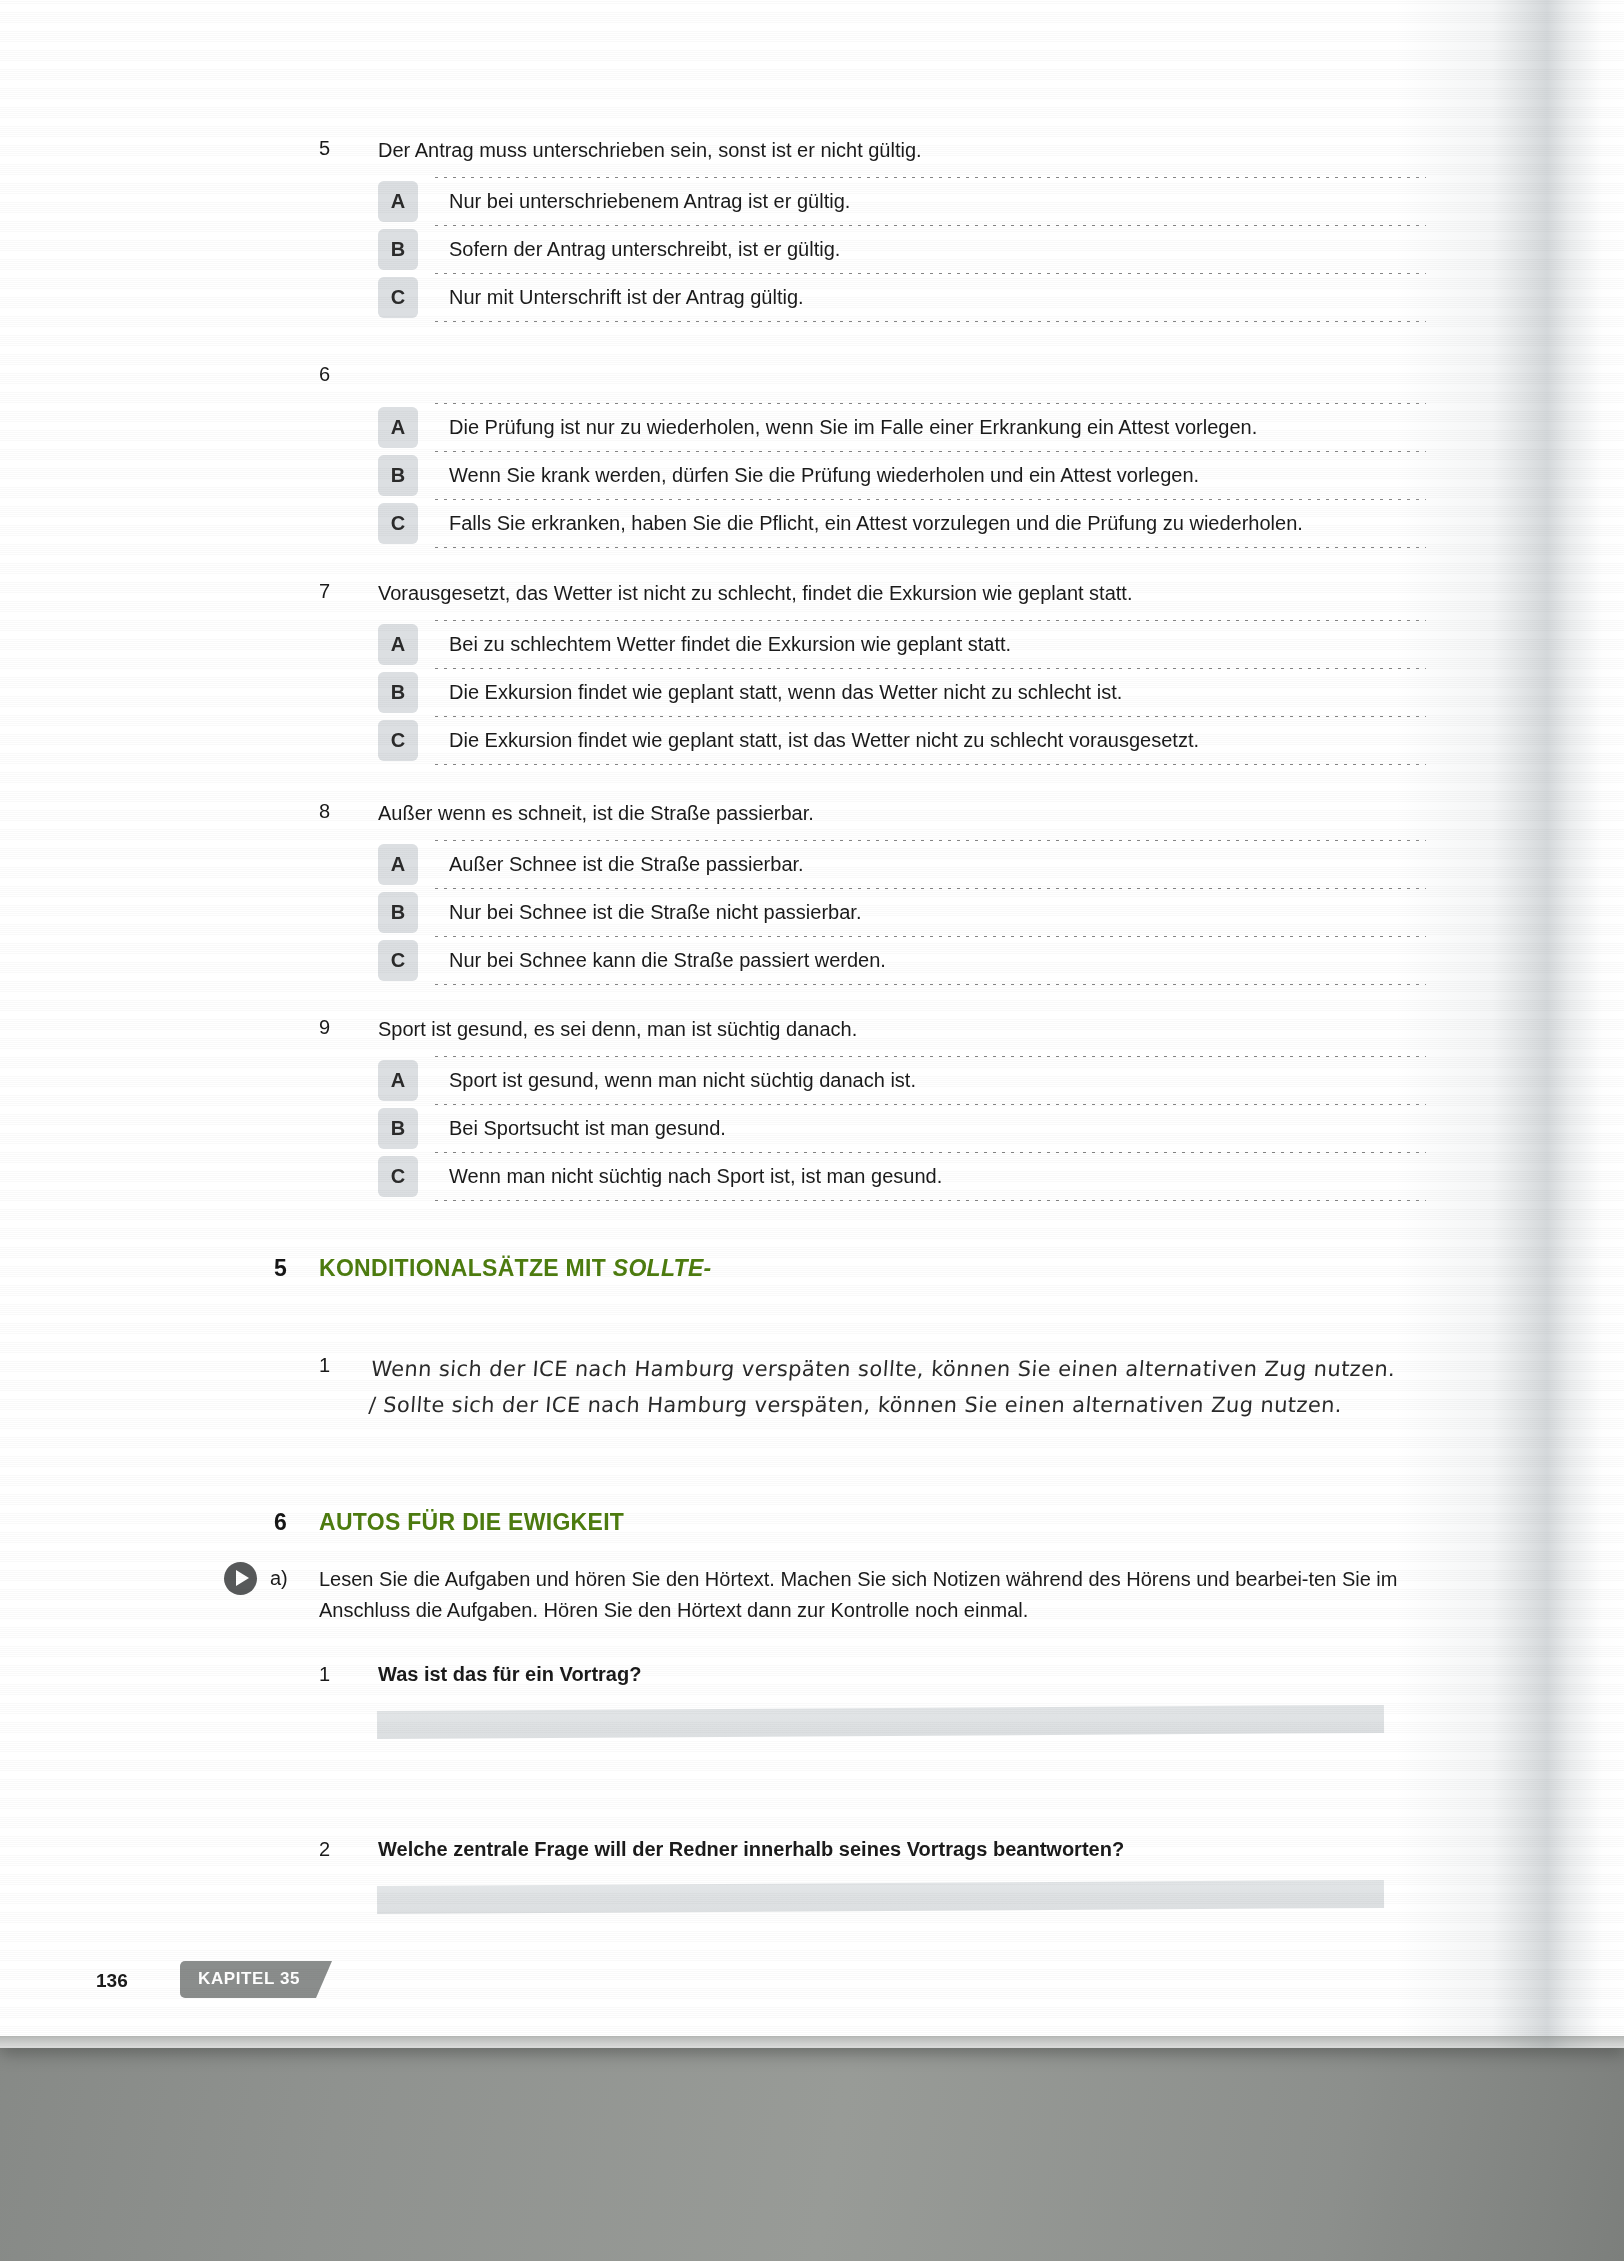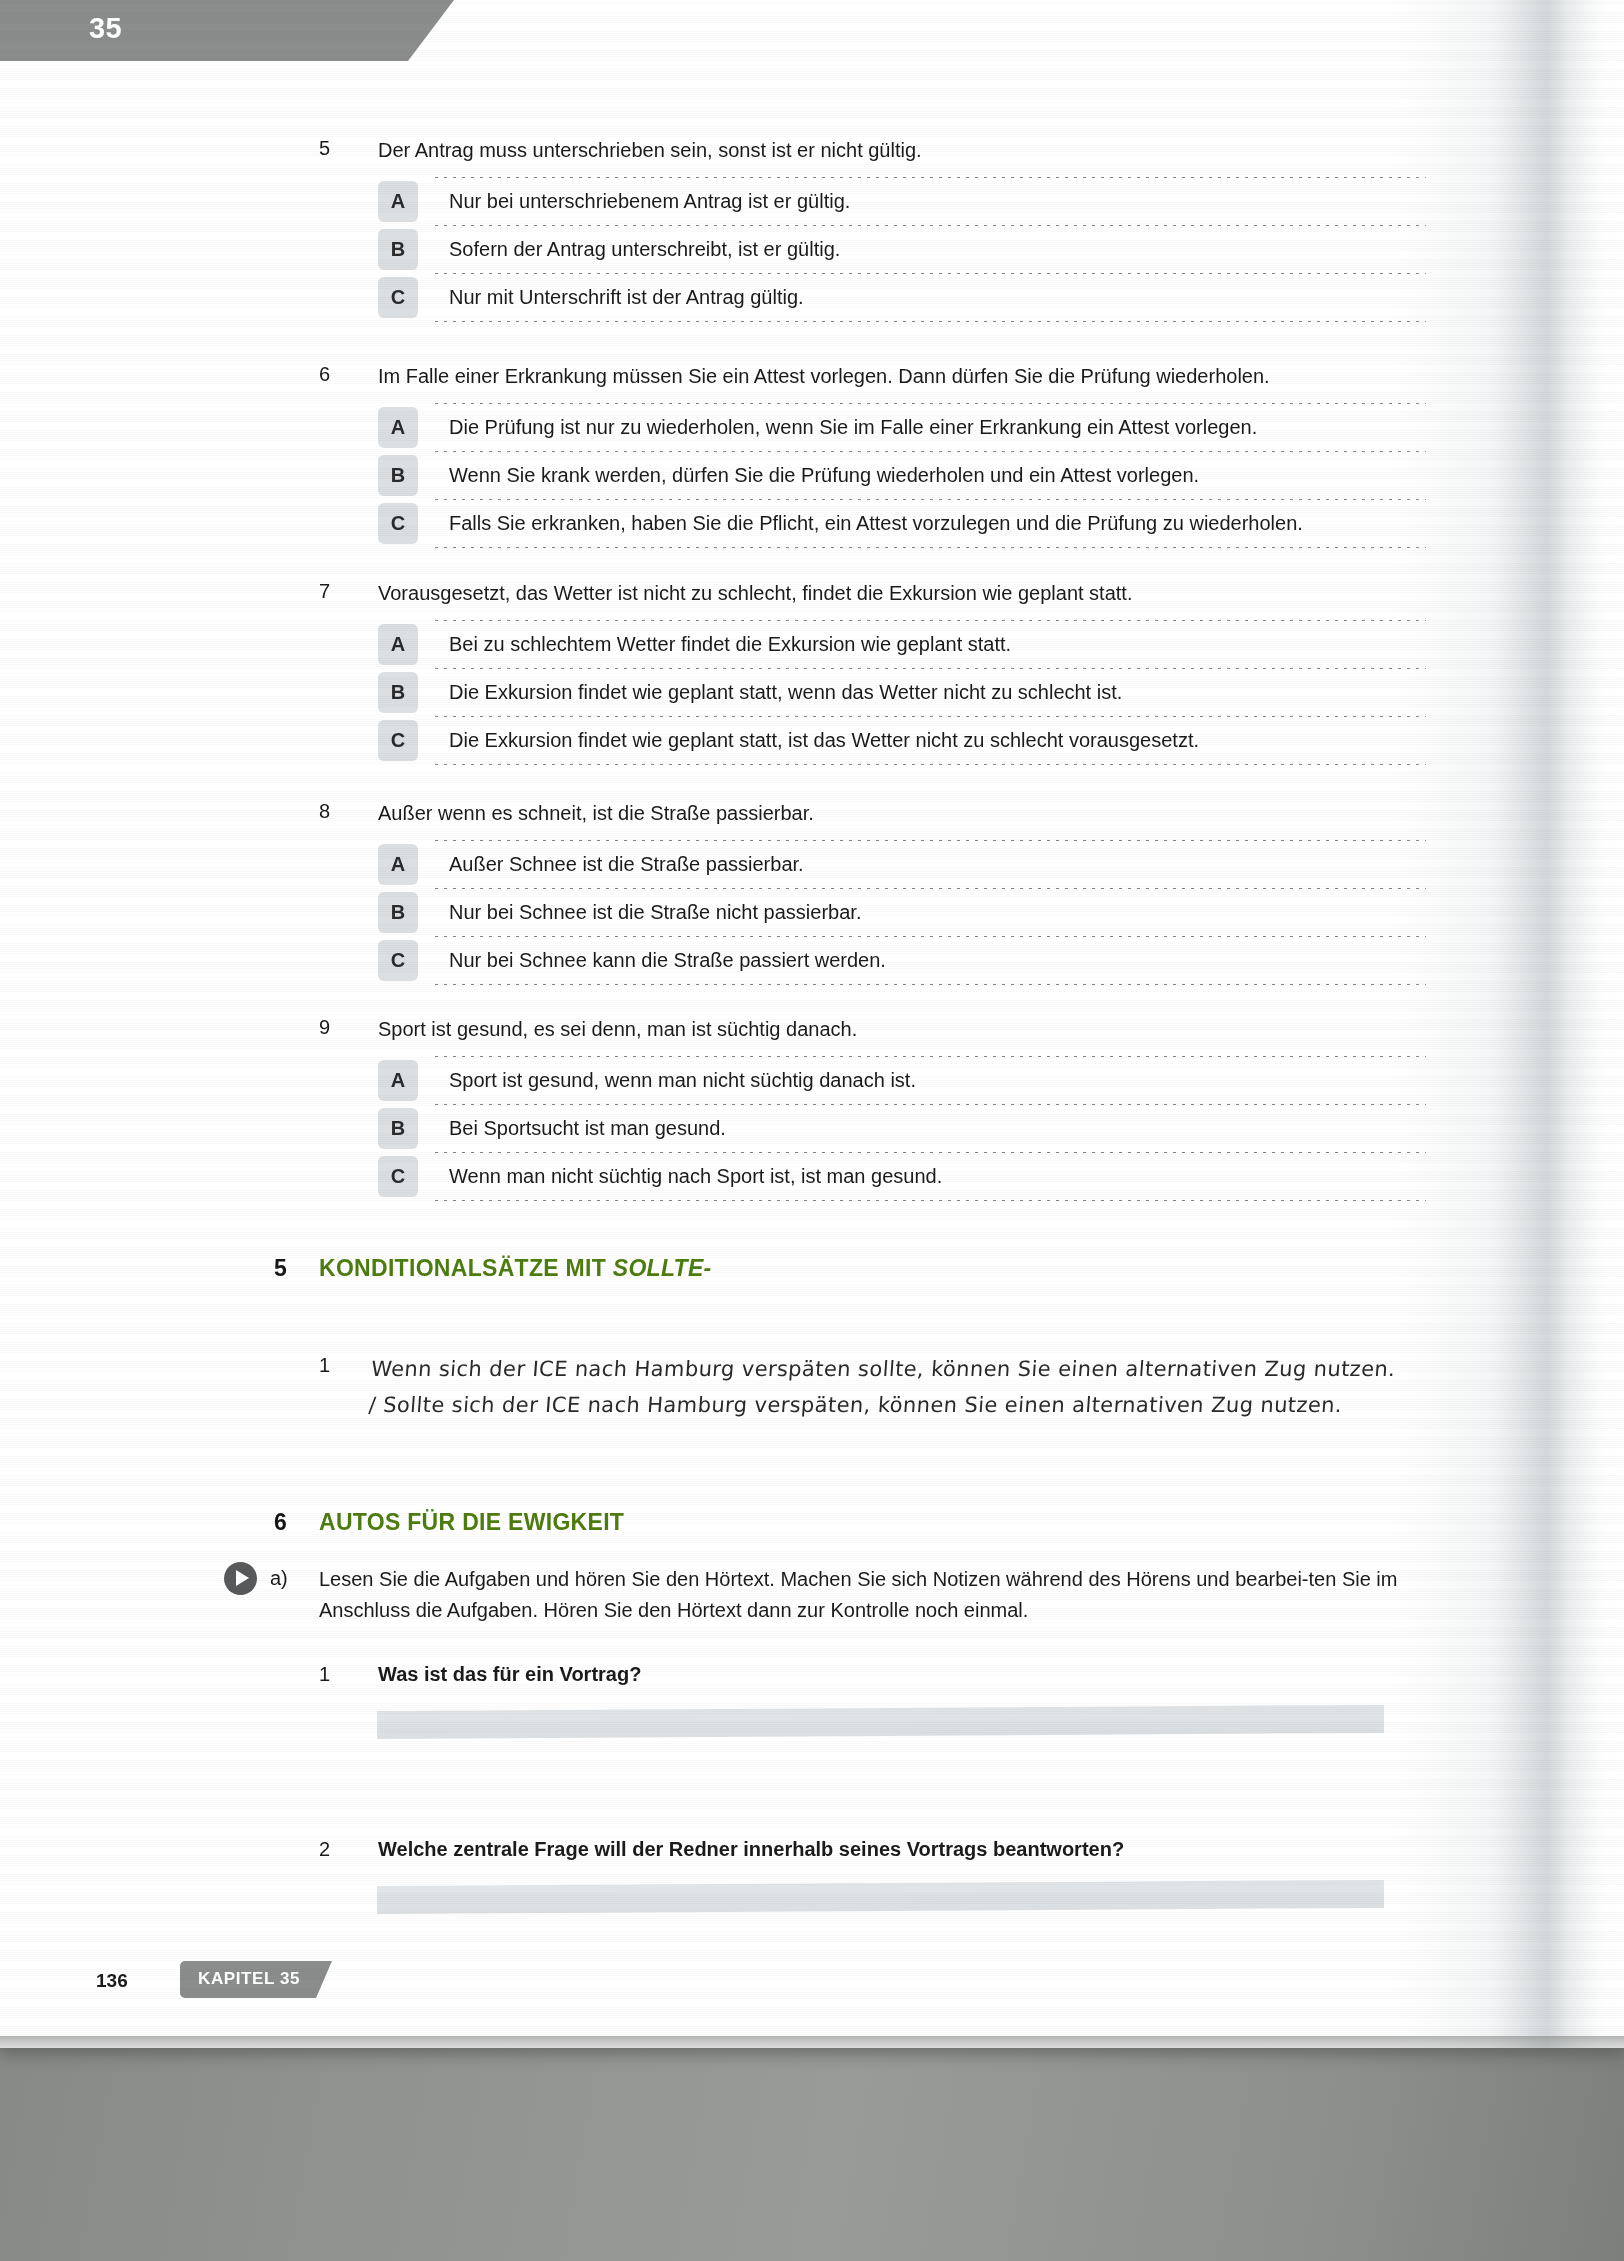--- a/index.html
+++ b/index.html
@@ -174,23 +174,20 @@
       repeating-linear-gradient(0deg, rgba(0,0,0,.5) 0 0.6px, transparent 0.6px 1.9px);
   }
 </style>
 </head>
 <body>
 
 <div id="scan-bg"></div>
 
 <div id="page-sheet">
 
-  <div id="chapter-tab">
-    <div id="chapter-tab-number">35</div>
-  </div>
 
   <div id="content">
       <div class="q-block" style="top: 137px;">
         <div class="q-head">
           <div class="q-num">5</div>
           <div class="q-text">Der Antrag muss unterschrieben sein, <b>sonst</b> ist er <b>nicht</b> gültig.</div>
         </div>
         <div class="opts">
           <div class="opt-row">
             <div class="opt-sep"></div>
@@ -206,21 +203,20 @@
             <div class="opt-sep"></div>
             <div class="opt-letter">C</div>
             <div class="opt-label">Nur mit Unterschrift ist der Antrag gültig.</div>
             <div class="opt-bottom-sep"></div>
           </div>
         </div>
       </div>
       <div class="q-block" style="top: 363px;">
         <div class="q-head">
           <div class="q-num">6</div>
-          <div class="q-text">Im Falle einer Erkrankung <b>müssen</b> Sie ein Attest vorlegen. <b>Dann</b> dürfen Sie die Prüfung wiederholen.</div>
         </div>
         <div class="opts">
           <div class="opt-row">
             <div class="opt-sep"></div>
             <div class="opt-letter">A</div>
             <div class="opt-label">Die Prüfung ist nur zu wiederholen, wenn Sie im Falle einer Erkrankung ein Attest vorlegen.</div>
           </div>
           <div class="opt-row">
             <div class="opt-sep"></div>
             <div class="opt-letter">B</div>

